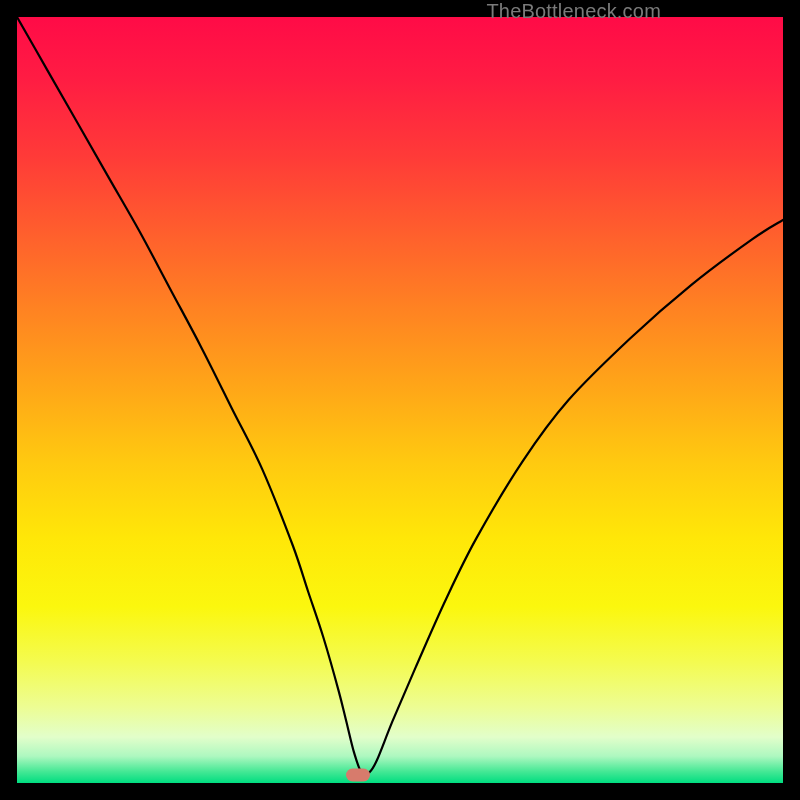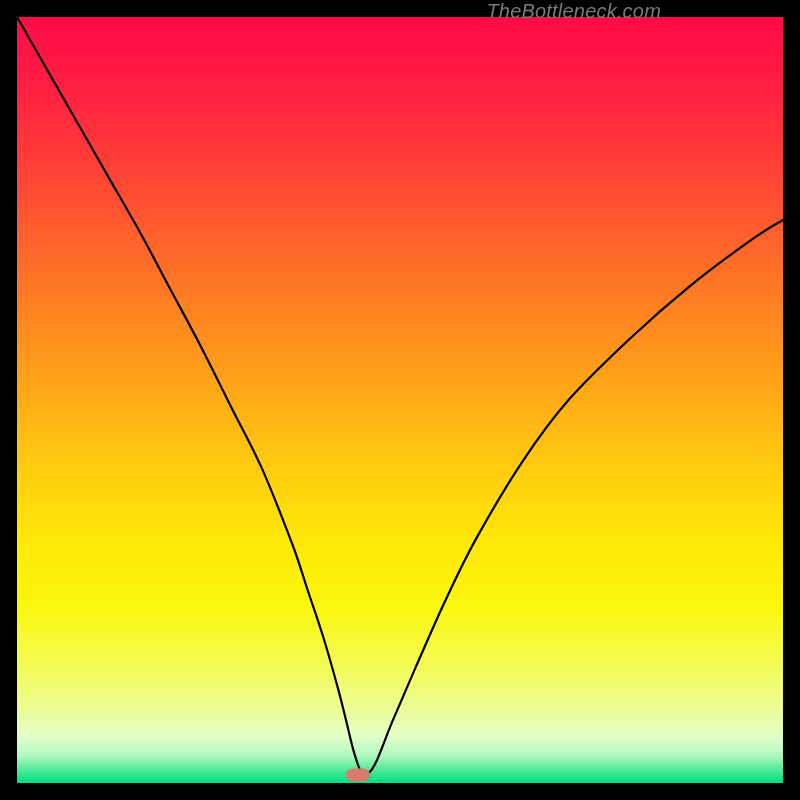--- a/index.html
+++ b/index.html
@@ -9,21 +9,20 @@
     height: 800px;
     background: #000;
     overflow: hidden;
     font-family: Arial, Helvetica, sans-serif;
   }
   .stage {
     position: relative;
     width: 668px;
     height: 800px;
     background: #000;
-    font-style: italic;
   }
   .plot {
     position: absolute;
     left: 17px;
     top: 17px;
     width: 766px;
     height: 766px;
     overflow: hidden;
   }
   .gradient {

